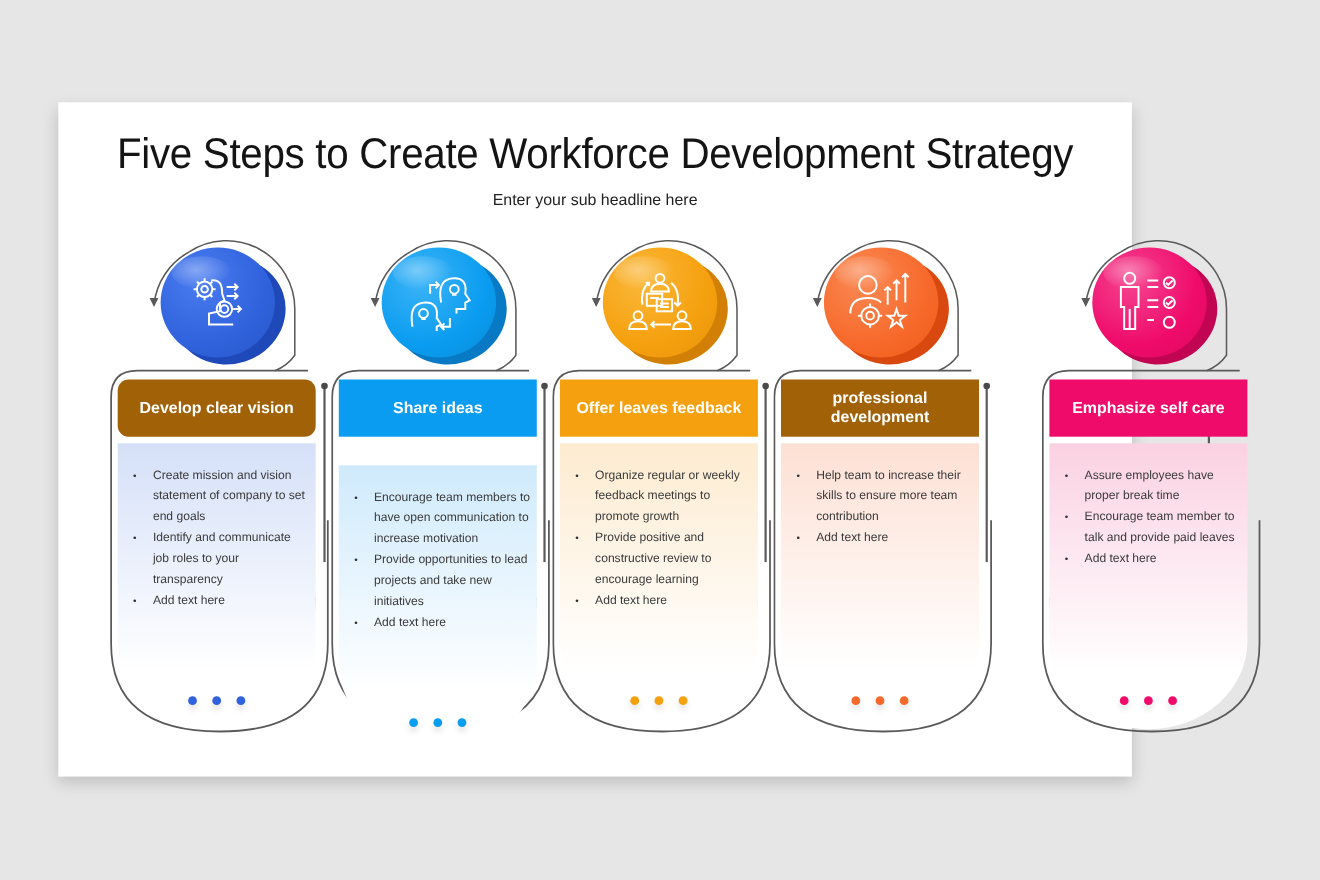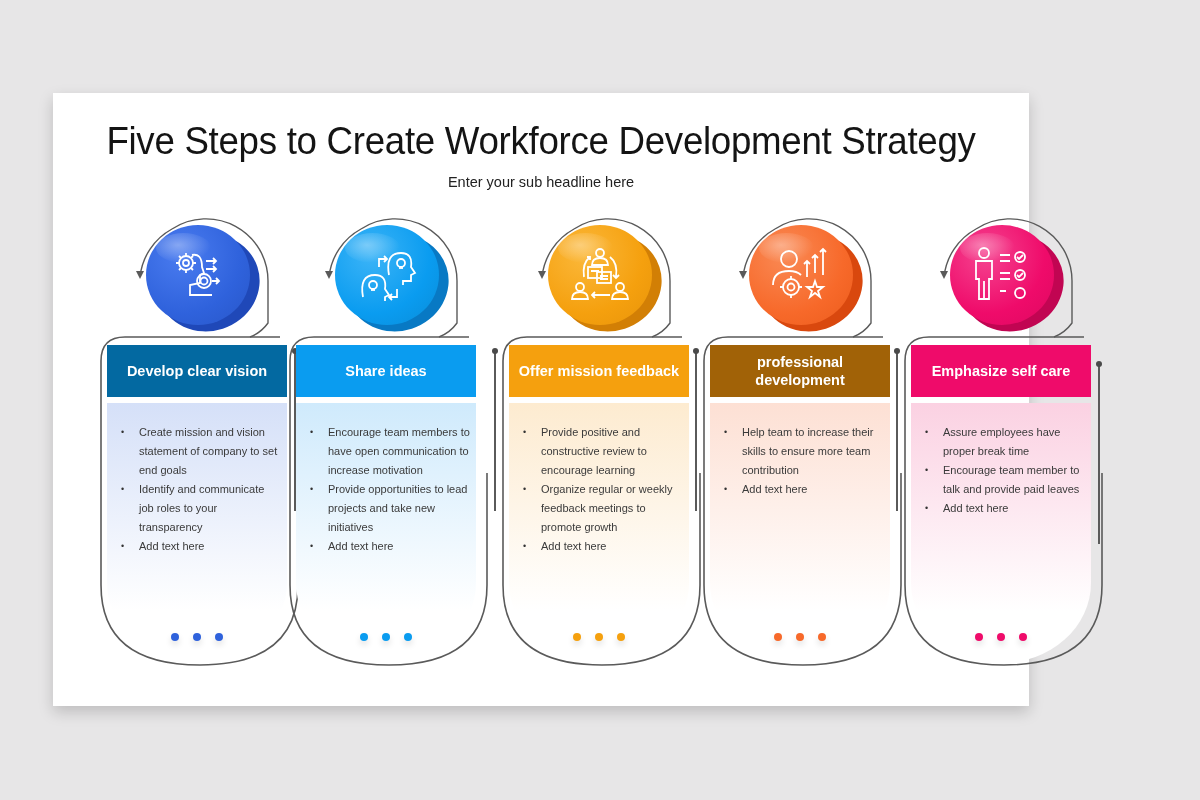--- a/index.html
+++ b/index.html
@@ -166,36 +166,36 @@
             <circle cx="18" cy="18" r="3"></circle>
           <path d="M18 8v3M18 25v3M8 18h3M25 18h3M11 11l2 2M23 23l2 2M11 25l2-2M23 13l2-2"></path>
           <path d="M24 10 Q34 8 34 22 L36 28 L32 30 L32 38 L22 40 L22 50 L44 50"></path>
           <path d="M38 16h10M38 24h10M45 13l3 3-3 3M45 21l3 3-3 3"></path>
           <circle cx="36" cy="36" r="7"></circle>
             <circle cx="36" cy="36" r="3.5"></circle>
           <path d="M44 36h6M48 33l3 3-3 3"></path>
         </svg>
       </div>
     </div>
-    <div class="header" style="background:#0369a1;">Develop clear vision</div>
+    <div class="header" style="background:#a16207;border-radius:10px;">Develop clear vision</div>
     <div class="body" style="background:linear-gradient(#d5e0f8, #ffffff 80%);">
       <ul class="bullets">
         <li>Create mission and vision statement of company to set end goals</li>
         <li>Identify and communicate job roles to your transparency</li>
         <li>Add text here</li>
       </ul>
       <div class="dots">
         <span class="dot" style="background:#2f62dc;"></span>
         <span class="dot" style="background:#2f62dc;"></span>
         <span class="dot" style="background:#2f62dc;"></span>
       </div>
     </div>
   </div>
 
-  <div class="step" style="left:236px;padding-left:37px;">
+  <div class="step" style="left:248px;padding-left:37px;">
     <svg class="outline" viewBox="0 0 200 460">
       <path d="M1 148 Q1 124 25 124 L180 124 M1 148 L1 372 Q1 452 100 452 Q198 452 198 372 L198 260" fill="none" stroke="#5a5a5a" stroke-width="1.6"></path>
       <path d="M72 16 A62 62 0 0 1 168 68 L168 110 A40 40 0 0 1 150 124" fill="none" stroke="#5a5a5a" stroke-width="1.4"></path>
       <path d="M72 16 A62 62 0 0 0 40 64" fill="none" stroke="#5a5a5a" stroke-width="1.4"></path>
       <path d="M36 58 L40 66 L44 58 Z" fill="#5a5a5a"></path>
       <path d="M8 330 Q8 440 97 440 Q186 440 186 330" fill="none" stroke="#0a9cf0" stroke-width="1.4"></path>
     </svg>
     <div class="circle-wrap">
       <div class="circle-shadow" style="background:#0879c4;"></div>
       <div class="circle-main" style="background:radial-gradient(circle at 35% 30%, #3cb4f7, #0a9cf0 60%, #098cd8);">
@@ -205,21 +205,21 @@
             <path d="M42 23h4"></path>
           <path d="M6 52 Q2 30 18 30 Q30 30 28 44 L32 50 L28 52 L28 56"></path>
           <circle cx="16" cy="40" r="4"></circle>
             <path d="M14 45h4"></path>
           <path d="M22 22 L22 14 L30 14 M27 11l3 3-3 3"></path>
           <path d="M40 44 L40 52 L32 52 M35 49l-3 3 3 3"></path>
         </svg>
       </div>
     </div>
     <div class="header" style="background:#0a9cf0;">Share ideas</div>
-    <div class="body" style="background:linear-gradient(#cfeafc, #ffffff 80%);">
+    <div class="body" style="background:linear-gradient(#cfeafc, #ffffff 80%);margin-top:20px;">
       <ul class="bullets">
         <li>Encourage team members to have open communication to increase motivation</li>
         <li>Provide opportunities to lead projects and take new initiatives</li>
         <li>Add text here</li>
       </ul>
       <div class="dots">
         <span class="dot" style="background:#0a9cf0;"></span>
         <span class="dot" style="background:#0a9cf0;"></span>
         <span class="dot" style="background:#0a9cf0;"></span>
       </div>
@@ -246,25 +246,25 @@
             <path d="M42 54 Q42 47 50 47 Q58 47 58 54 Z"></path>
           <rect x="18" y="22" width="14" height="11"></rect>
             <rect x="27" y="27" width="14" height="11"></rect>
           <path d="M21 26h8M30 31h8M30 34h8"></path>
           <path d="M14 32 Q12 18 20 12 M17 12l3 0 0 3"></path>
           <path d="M40 12 Q48 18 46 32 M43 30l3 3 3-3"></path>
           <path d="M40 50 L22 50 M25 47l-3 3 3 3"></path>
         </svg>
       </div>
     </div>
-    <div class="header" style="background:#f5a00e;">Offer mission feedback</div>
+    <div class="header" style="background:#f5a00e;">Offer leaves feedback</div>
     <div class="body" style="background:linear-gradient(#fdebd0, #ffffff 80%);">
       <ul class="bullets">
+        <li>Organize regular or weekly feedback meetings to promote growth</li>
         <li>Provide positive and constructive review to encourage learning</li>
-        <li>Organize regular or weekly feedback meetings to promote growth</li>
         <li>Add text here</li>
       </ul>
       <div class="dots">
         <span class="dot" style="background:#f5a00e;"></span>
         <span class="dot" style="background:#f5a00e;"></span>
         <span class="dot" style="background:#f5a00e;"></span>
       </div>
     </div>
   </div>
 
@@ -299,21 +299,21 @@
         <li>Add text here</li>
       </ul>
       <div class="dots">
         <span class="dot" style="background:#f7692a;"></span>
         <span class="dot" style="background:#f7692a;"></span>
         <span class="dot" style="background:#f7692a;"></span>
       </div>
     </div>
   </div>
 
-  <div class="step" style="left:851px;">
+  <div class="step" style="left:894px;">
     <svg class="outline" viewBox="0 0 200 460">
       <path d="M1 148 Q1 124 25 124 L180 124 M1 148 L1 372 Q1 452 100 452 Q198 452 198 372 L198 260" fill="none" stroke="#5a5a5a" stroke-width="1.6"></path>
       <path d="M72 16 A62 62 0 0 1 168 68 L168 110 A40 40 0 0 1 150 124" fill="none" stroke="#5a5a5a" stroke-width="1.4"></path>
       <path d="M72 16 A62 62 0 0 0 40 64" fill="none" stroke="#5a5a5a" stroke-width="1.4"></path>
       <path d="M36 58 L40 66 L44 58 Z" fill="#5a5a5a"></path>
       <path d="M8 330 Q8 440 97 440 Q186 440 186 330" fill="none" stroke="#ef0b6a" stroke-width="1.4"></path>
     </svg>
     <div class="circle-wrap">
       <div class="circle-shadow" style="background:#c10552;"></div>
       <div class="circle-main" style="background:radial-gradient(circle at 35% 30%, #f54490, #ef0b6a 60%, #de0860);">

